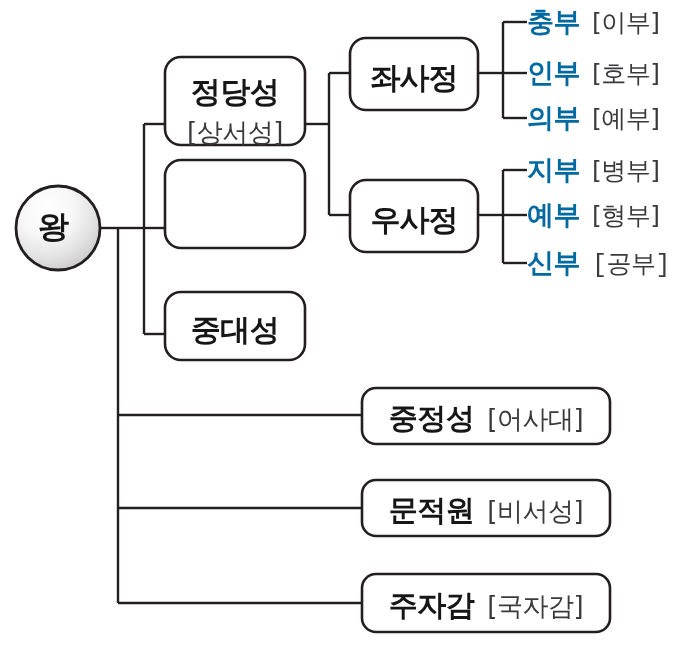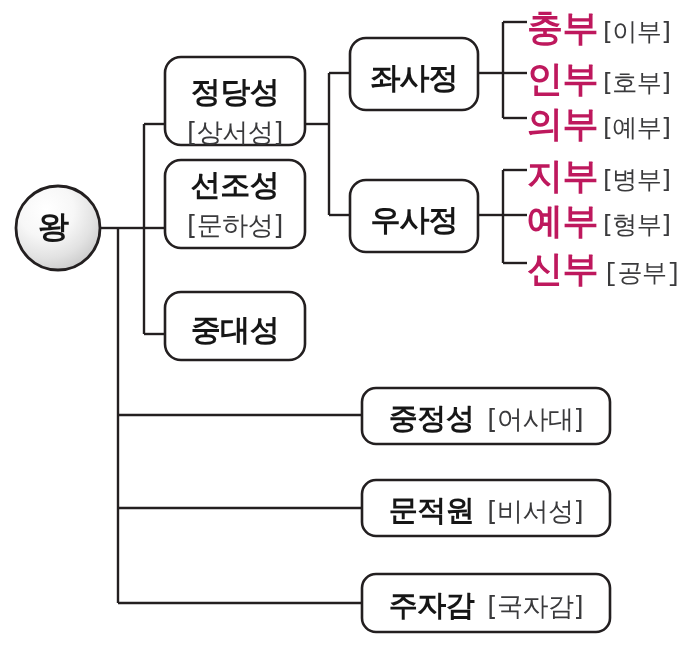--- a/index.html
+++ b/index.html
@@ -90,26 +90,26 @@
     font-size: 30px;
     color: #161616;
     letter-spacing: -1px;
   }
   
   .leaf-row {
     position: absolute;
     white-space: nowrap;
   }
   .leaf-row .label-main {
-    font-size: 36px;
-    color: #be185d;
+    font-size: 27px;
+    color: #0369a1;
   }
   .leaf-row .label-alt {
     font-size: 25px;
-    margin-left: 5px;
+    margin-left: 12px;
   }
   
   .wide-node {
     position: absolute;
     width: 248px;
     text-align: center;
     white-space: nowrap;
   }
   .wide-node .label-main {
     font-size: 29px;
@@ -188,24 +188,20 @@
     <rect class="node-box" x="362" y="574" width="248" height="58" rx="14" ry="14"></rect>
   </svg>
 
   <div class="txt king-label" style="left:38px; top:210px;">왕</div>
 
   <div class="stack-node" style="left:165px; top:57px; height:108px;text-align:center;">
     <span class="label-main">정당성</span>
     <span class="label-alt">[상서성]</span>
   </div>
 
-  <div class="stack-node" style="left:165px; top:160px; height:88px;">
-    <span class="label-main">선조성</span>
-    <span class="label-alt">[문하성]</span>
-  </div>
 
   <div class="stack-node" style="left:165px; top:286px; height:88px;">
     <span class="label-main">중대성</span>
   </div>
 
   <div class="sajeong-node label-main" style="left:350px; top:200px;">우사정</div>
 
   <div class="sajeong-node label-main" style="left:350px; top:58px;">좌사정</div>
 
   <div class="leaf-row" style="left:527px; top:4px;">

